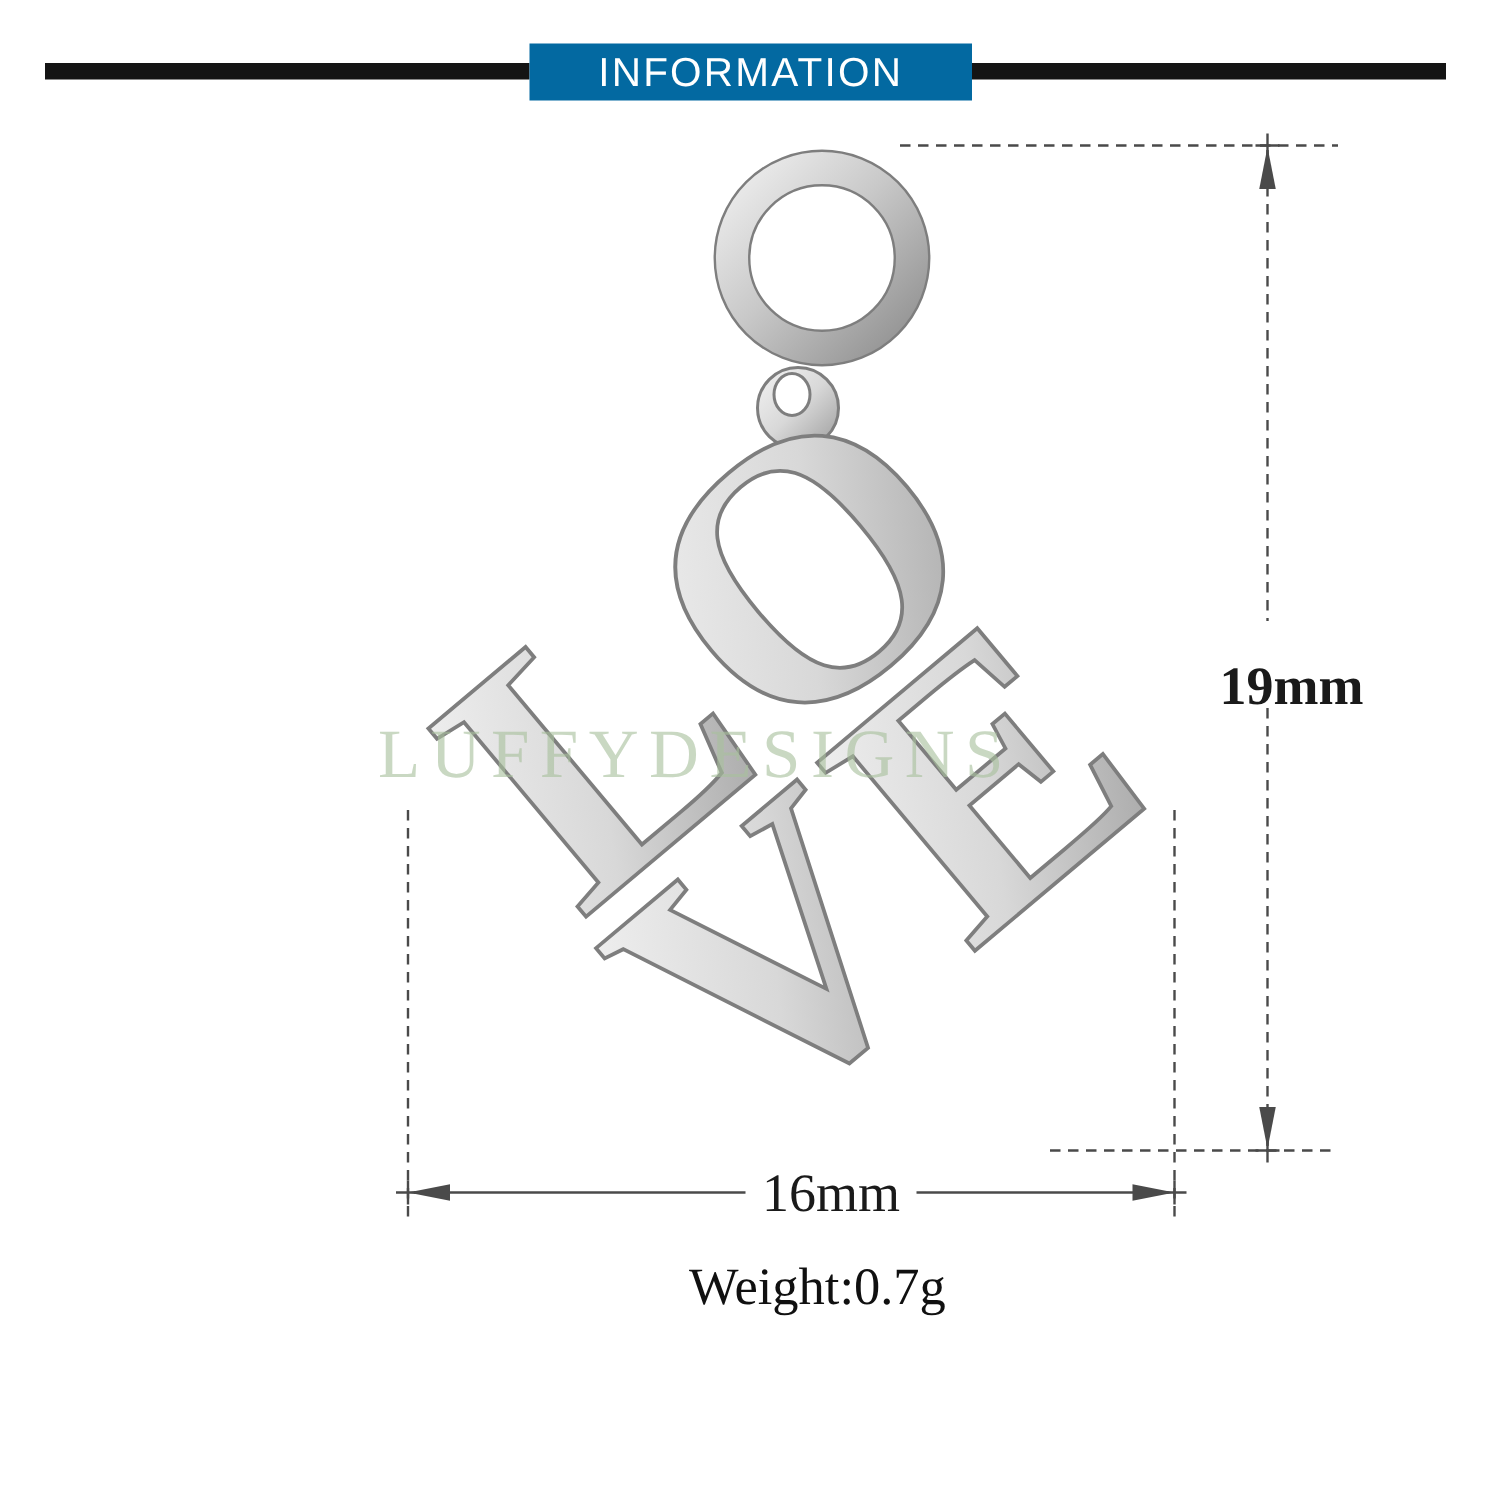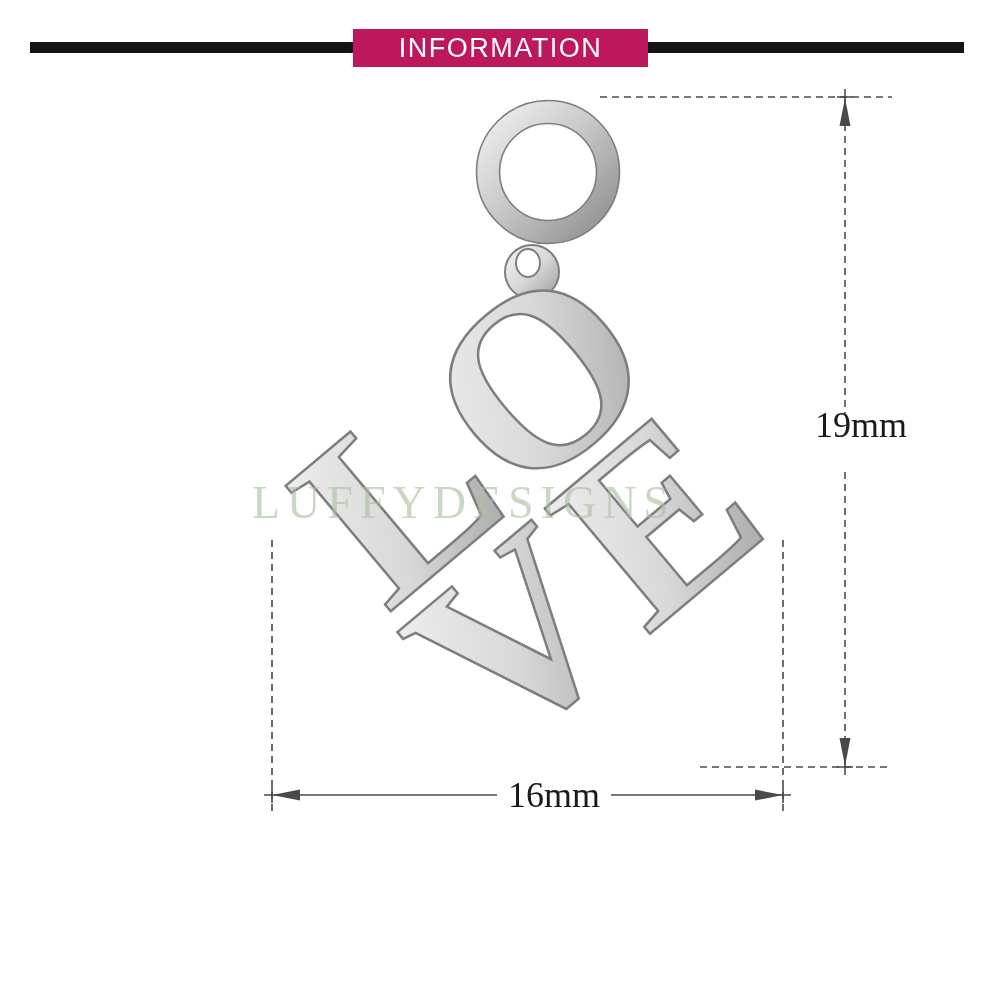--- a/index.html
+++ b/index.html
@@ -3,34 +3,34 @@
 <meta charset="utf-8">
 <style>
   html,body{margin:0;padding:0;background:#ffffff;}
   .page{position:relative;width:1000px;height:1000px;background:#ffffff;overflow:hidden;
         font-family:"Liberation Serif",serif;}
 
   
   .hdr-bar{position:absolute;top:42px;height:11px;background:#141414;}
   .hdr-bar.left{left:30px;width:323px;}
   .hdr-bar.right{left:648px;width:316px;}
-  .hdr-box{position:absolute;left:353px;top:29px;width:295px;height:38px;background:#be185d;
+  .hdr-box{position:absolute;left:353px;top:29px;width:295px;height:38px;background:#0369a1;
            color:#ffffff;display:flex;align-items:center;justify-content:center;
            font-family:"Liberation Sans",sans-serif;font-size:27px;letter-spacing:1.5px;}
 
   
   .stage{position:absolute;left:0;top:0;width:1000px;height:1000px;}
 
   
   .watermark{position:absolute;left:252px;top:476px;font-size:46px;letter-spacing:7px;
              color:rgba(168,192,156,0.62);pointer-events:none;white-space:nowrap;}
 
   
   .dim-label{position:absolute;font-size:36px;color:#1a1a1a;text-align:center;white-space:nowrap;}
-  #h-label{left:806px;top:404px;width:110px;}
+  #h-label{left:806px;top:436px;width:110px;font-weight:bold;}
   #w-label{left:495px;top:774px;width:118px;font-family:Liberation Serif, serif;}
 
   
   .spec{position:absolute;text-align:center;font-size:35px;color:#101010;white-space:nowrap;}
   #spec-weight{left:395px;top:838px;width:300px;}
   #spec-material{left:315px;top:878px;width:400px;}
 </style>
 </head>
 <body>
 
@@ -95,14 +95,15 @@
       <path d="M264 795 H280 M272 787 V803"></path>
       <path d="M775 795 H791 M783 787 V803"></path>
     </g>
   </svg>
 
   <div class="watermark">LUFFYDESIGNS</div>
 
   <div class="dim-label" id="h-label">19mm</div>
   <div class="dim-label" id="w-label">16mm</div>
 
+  <div class="spec" id="spec-weight">Weight:0.7g</div>
 
 </div>
 
 </body></html>

